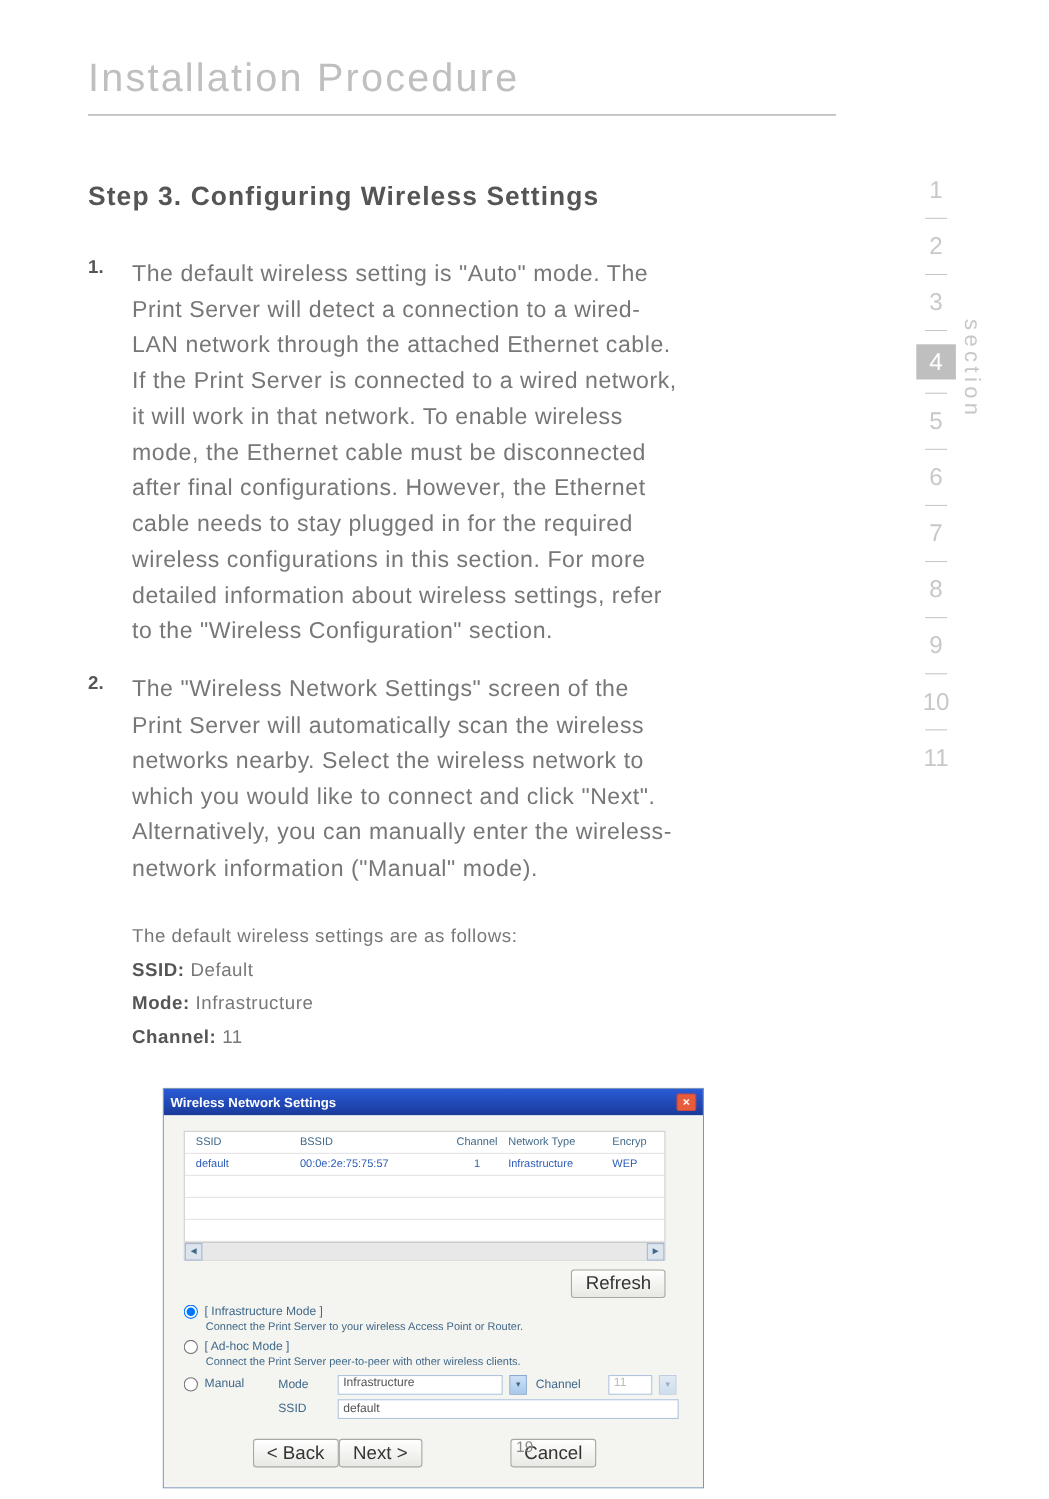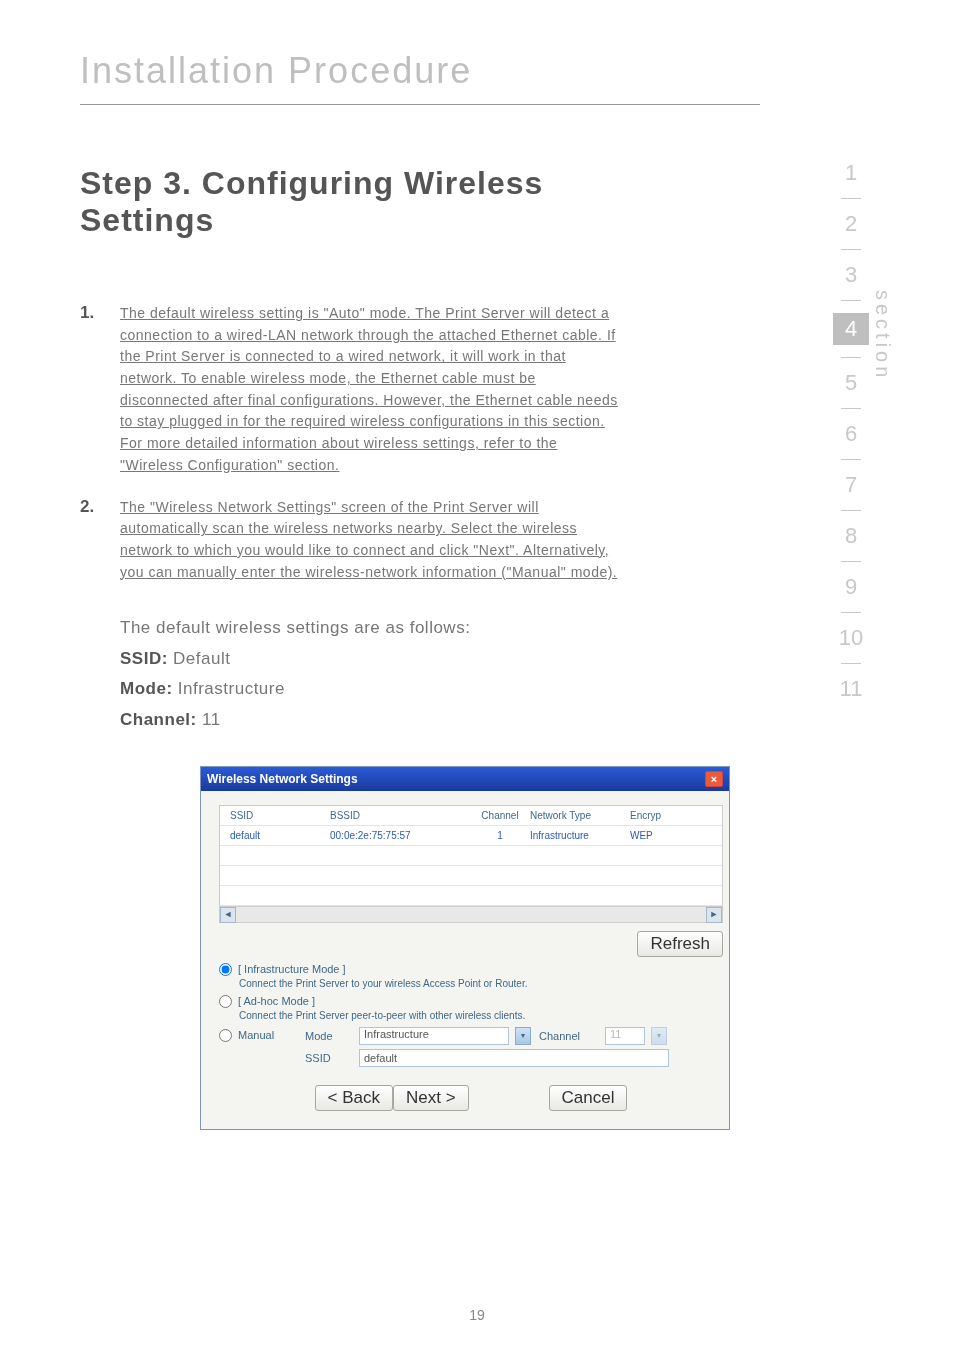--- a/index.html
+++ b/index.html
@@ -22,43 +22,42 @@
       border: none;
       border-top: 1px solid #999;
       margin: 12px 80px 0 80px;
       width: 680px;
     }
     .content {
       padding: 60px 140px 0 80px;
       width: 760px;
     }
     .main-heading {
-      font-size: 32px;
+      font-size: 24px;
       font-weight: bold;
       color: #555;
       letter-spacing: 1px;
-      margin-bottom: 64px;
+      margin-bottom: 40px;
     }
     .list-item {
       display: flex;
       margin-bottom: 20px;
     }
     .list-num {
       font-weight: bold;
       color: #555;
       width: 40px;
       font-size: 17px;
       flex-shrink: 0;
     }
     .list-body {
-      font-size: 14px;
+      font-size: 21px;
       line-height: 1.55;
       color: #777;
       letter-spacing: 0.5px;
-      text-decoration: underline;
     }
     .sub-block {
       margin-left: 40px;
       margin-top: 30px;
       font-size: 17px;
       line-height: 1.8;
       color: #777;
       letter-spacing: 0.5px;
     }
     .sub-block .label {
@@ -98,22 +97,22 @@
     }
     .section-label {
       writing-mode: vertical-rl;
       font-size: 20px;
       color: #c8c8c8;
       letter-spacing: 4px;
       margin-top: 130px;
       margin-left: 2px;
     }
     .dialog-wrapper {
-      margin: 30px 0 0 120px;
-      width: 530px;
+      margin: 30px 0 0 68px;
+      width: 492px;
     }
     .dialog {
       border: 1px solid #7a96b8;
       font-family: Tahoma, Arial, sans-serif;
       font-size: 11px;
     }
     .dialog-titlebar {
       background: linear-gradient(#2a5bd7, #1a3a9a);
       color: #fff;
       padding: 4px 6px;
@@ -129,21 +128,21 @@
       background: #e85c3c;
       border: 1px solid #c44;
       color: #fff;
       font-size: 11px;
       text-align: center;
       line-height: 14px;
       font-weight: bold;
       border-radius: 2px;
     }
     .dialog-body {
-      padding: 14px 6px 14px 18px;
+      padding: 14px 34px 14px 18px;
       background: #f4f4f1;
     }
     .grid-box {
       background: #fff;
       border: 1px solid #ccc;
     }
     .grid-row {
       display: flex;
       border-bottom: 1px solid #e4e4e4;
       height: 20px;

